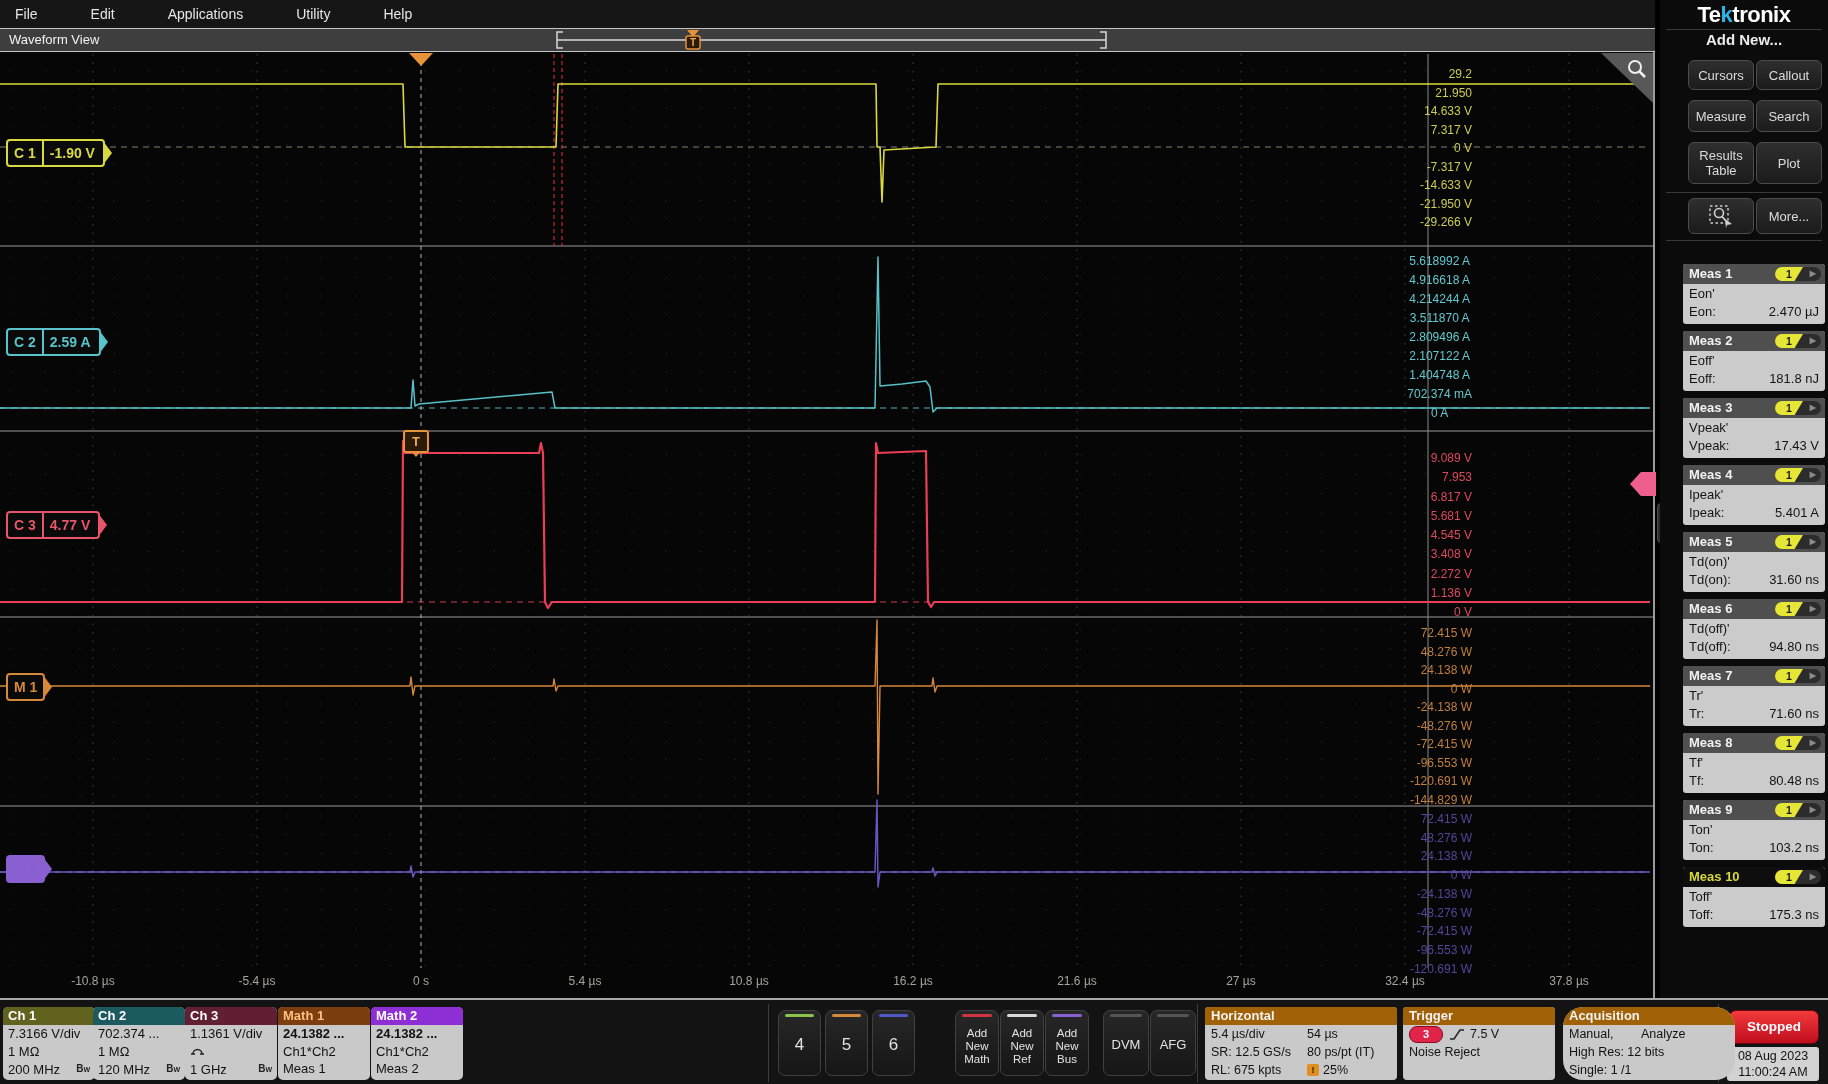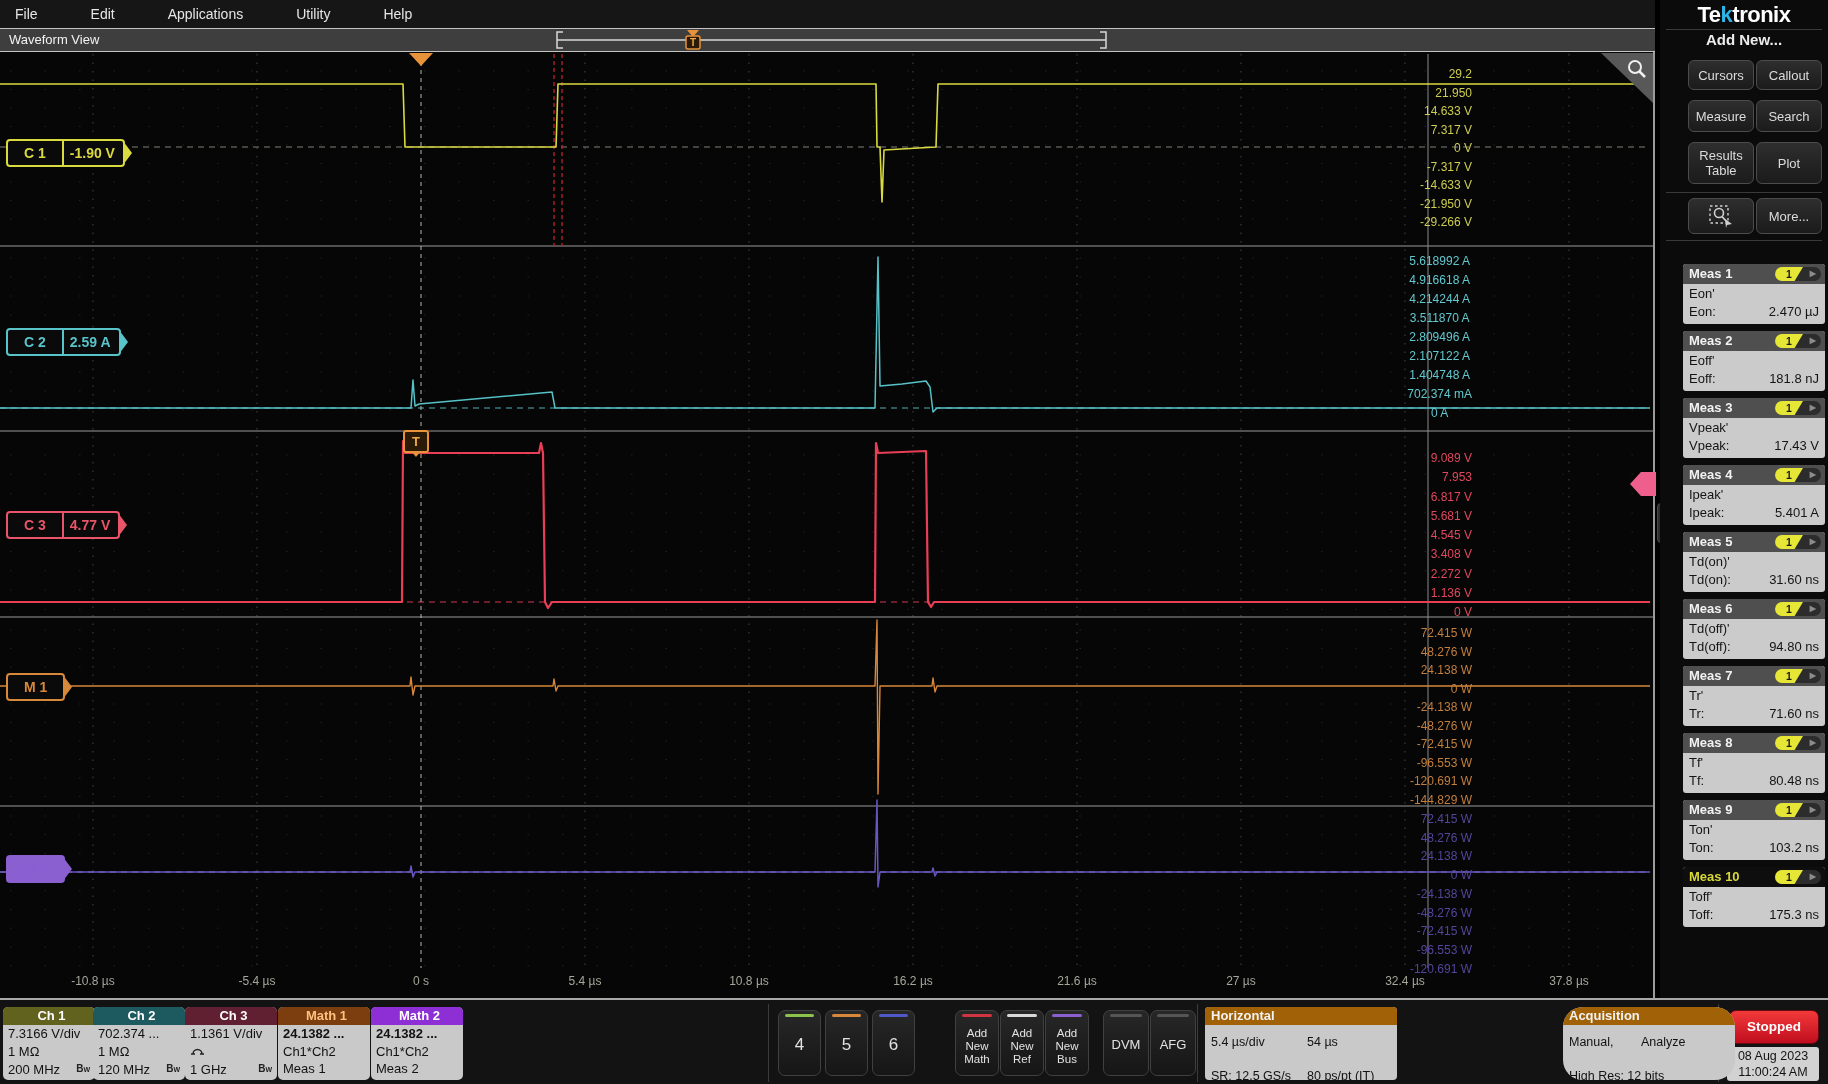--- a/index.html
+++ b/index.html
@@ -14,21 +14,21 @@
 
   
   #plot{position:absolute;left:0;top:52px;width:1653px;height:946px;background:#060606;border-right:2px solid #9a9a9a;}
   #gridsvg{position:absolute;left:0;top:-2px;width:1653px;height:948px;}
   .axis-stack{position:absolute;right:181px;text-align:right;font-size:12px;pointer-events:none;}
   .axis-stack div{white-space:nowrap;}
   .time-label{position:absolute;top:922px;width:90px;margin-left:-45px;text-align:center;font-size:12px;color:#a6a69a;}
 
   .wbadge{position:absolute;left:6px;height:24px;display:flex;align-items:center;background:#0a0a0a;border:2px solid;border-radius:4px;font-size:14px;font-weight:bold;}
   .wbadge .tip{position:absolute;right:-9px;width:0;height:0;border-top:12px solid transparent;border-bottom:12px solid transparent;border-left:9px solid;}
-  .wb-id{padding:0 16px;}
+  .wb-id{padding:0 6px;}
   .wb-sep{width:2px;align-self:stretch;}
   .wb-val{padding:0 8px 0 6px;}
   .wbadge.filled{color:#fff;}
 
   #trig-triangle{position:absolute;left:409px;top:1px;width:0;height:0;border-left:12px solid transparent;border-right:12px solid transparent;border-top:13px solid #e8923a;}
   #trig-badge{position:absolute;left:403px;top:378px;width:22px;height:19px;background:#2a1a06;border:2px solid #e8923a;border-radius:3px;color:#f0a848;font-size:13px;font-weight:bold;text-align:center;line-height:19px;}
   #trig-badge::after{content:"";position:absolute;left:6px;top:19px;border-left:5px solid transparent;border-right:5px solid transparent;border-top:6px solid #e8923a;}
   #pink-arrow{position:absolute;left:1630px;top:420px;width:26px;height:24px;background:#ee5f8e;clip-path:polygon(0 50%,42% 0,100% 0,100% 100%,42% 100%);}
   #zoom-flap{position:absolute;left:1601px;top:1px;width:52px;height:50px;background:#585858;clip-path:polygon(0 0,100% 0,100% 100%);}
   #zoom-flap svg{position:absolute;right:5px;top:5px;}
@@ -48,33 +48,33 @@
   .meas.sel .meas-head{background:#0e0e0e;color:#d8d83a;}
   .pill{position:absolute;right:4px;top:3px;width:46px;height:14px;background:#2c2c2c;border-radius:8px;}
   .pill-src{position:absolute;left:0;top:0;width:28px;height:14px;background:#e6e636;border-radius:8px 0 0 8px;clip-path:polygon(0 0,100% 0,70% 100%,0 100%);color:#1a1a1a;font-size:10.5px;font-weight:bold;text-align:center;line-height:14px;}
   .pill-arrow{position:absolute;right:5px;top:0;color:#8c8c8c;font-size:8px;line-height:14px;}
   .meas-body{padding:1px 6px 3px 6px;color:#141414;font-size:13px;}
   .meas-name{line-height:18px;}
   .meas-row{display:flex;justify-content:space-between;line-height:18px;}
 
   
   #bottombar{position:absolute;left:0;top:998px;width:1828px;height:86px;background:#131313;border-top:2px solid #a8a8a8;}
-  .bcard{position:absolute;top:7px;width:92px;height:73px;background:#c9c9c9;border-radius:5px;overflow:hidden;text-align:center;}
+  .bcard{position:absolute;top:7px;width:92px;height:73px;background:#c9c9c9;border-radius:5px;overflow:hidden;}
   .bcard-head{height:18px;font-size:13px;font-weight:bold;line-height:18px;padding-left:5px;}
   .bcard-line{font-size:13px;line-height:17.5px;padding:0 5px;color:#121212;display:flex;justify-content:space-between;align-items:center;white-space:nowrap;}
   .bcard-line.bold{font-weight:bold;}
   .bw{font-size:10px;color:#222;font-weight:bold;}
   .bw small{font-size:7px;}
   .sq{position:absolute;top:10px;height:64px;background:linear-gradient(#272727,#161616);border:1px solid #404040;border-radius:7px;color:#e2e2e2;}
   .sq .stripe{position:absolute;top:3px;left:6px;right:6px;height:3px;border-radius:2px;}
   .sq .lbl{position:absolute;left:0;right:0;top:50%;transform:translateY(-42%);text-align:center;}
   .vsep{position:absolute;top:4px;width:1px;height:78px;background:#3c3c3c;}
   .icard{position:absolute;top:7px;height:73px;background:#c9c9c9;border-radius:4px;overflow:hidden;}
   .icard-head{height:18px;background:#a16207;color:#f2f2f2;font-size:13px;font-weight:bold;line-height:18px;padding-left:6px;}
-  .icard-row{display:flex;font-size:12.5px;line-height:18px;color:#121212;padding:8px 6px;align-items:center;}
+  .icard-row{display:flex;font-size:12.5px;line-height:18px;color:#121212;padding:0 6px;align-items:center;}
   .icard-row .c1{width:96px;}
   .warn{display:inline-block;width:12px;height:12px;background:#e09020;border-radius:2px;color:#2a1a00;font-size:9px;font-weight:bold;text-align:center;line-height:12px;margin-right:4px;}
   .tpill{display:inline-block;width:32px;height:15px;background:#e0244a;border:1px solid #8a0a20;border-radius:8px;color:#fff;font-size:11px;font-weight:bold;text-align:center;line-height:14px;margin-right:6px;}
   #stopped{position:absolute;left:1729px;top:10px;width:88px;height:32px;background:linear-gradient(#f23a3a,#c00e1e);border:1px solid #6a0810;border-radius:7px;color:#fff;font-size:13.5px;font-weight:bold;text-align:center;line-height:32px;}
   #datebox{position:absolute;left:1727px;top:47px;width:92px;height:33px;background:#d2d2d2;border-radius:3px;color:#131313;font-size:12.5px;text-align:center;line-height:16px;padding-top:1px;}
 </style>
 </head>
 <body>
 
 <div id="app">
@@ -563,20 +563,31 @@
         <div class="icard-row">
           <span class="c1">SR: 12.5 GS/s</span>
           <span>80 ps/pt (IT)</span>
         </div>
         <div class="icard-row">
           <span class="c1">RL: 675 kpts</span>
           <span class="warn">!</span>
           <span>25%</span>
         </div>
       </div>
+      <div class="icard" style="left: 1403px; width: 152px;">
+        <div class="icard-head">Trigger</div>
+        <div class="icard-row">
+          <span class="tpill">3</span>
+          <svg width="16" height="13" viewBox="0 0 16 13" style="margin-right:5px">
+            <path d="M1 11 L5 11 L11 2 L15 2" fill="none" stroke="#222" stroke-width="1.5"></path>
+          </svg>
+          <span>7.5 V</span>
+        </div>
+        <div class="icard-row">Noise Reject</div>
+      </div>
       <div class="icard" style="left: 1563px; width: 172px; border-radius: 20px;">
         <div class="icard-head">Acquisition</div>
         <div class="icard-row">
           <span class="c1" style="width: 72px;">Manual,</span>
           <span>Analyze</span>
         </div>
         <div class="icard-row">High Res: 12 bits</div>
         <div class="icard-row">Single: 1 /1</div>
       </div>
     </div>

